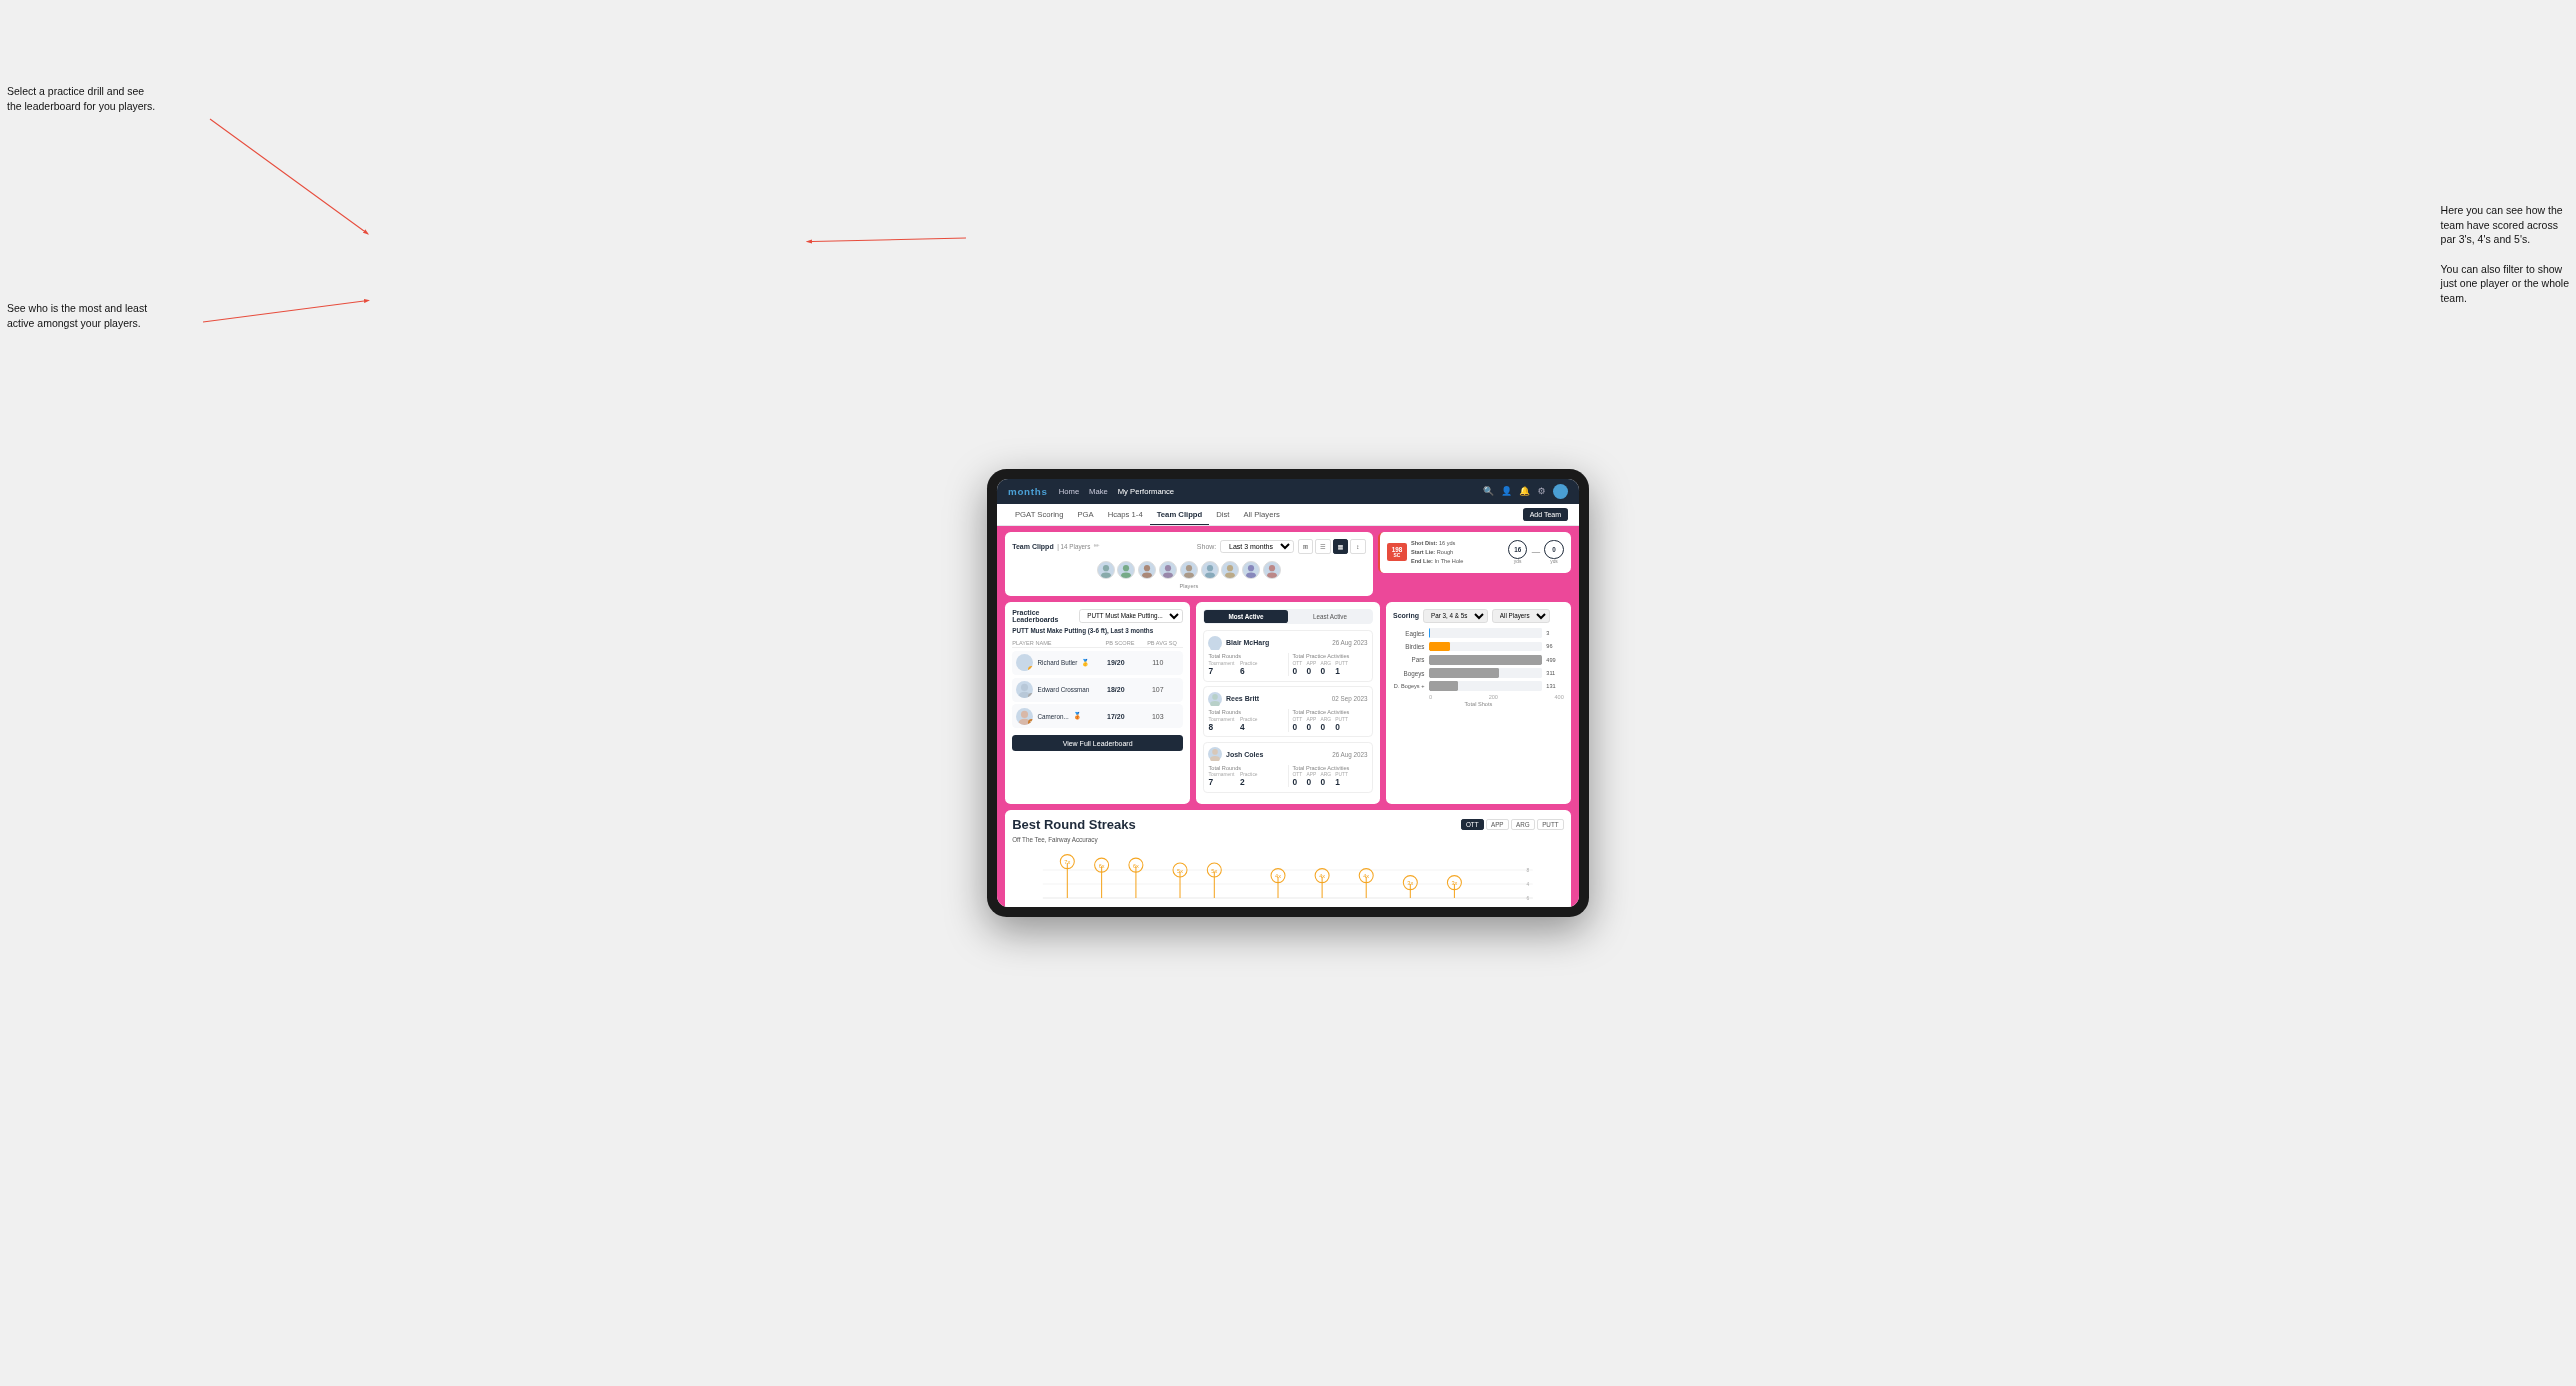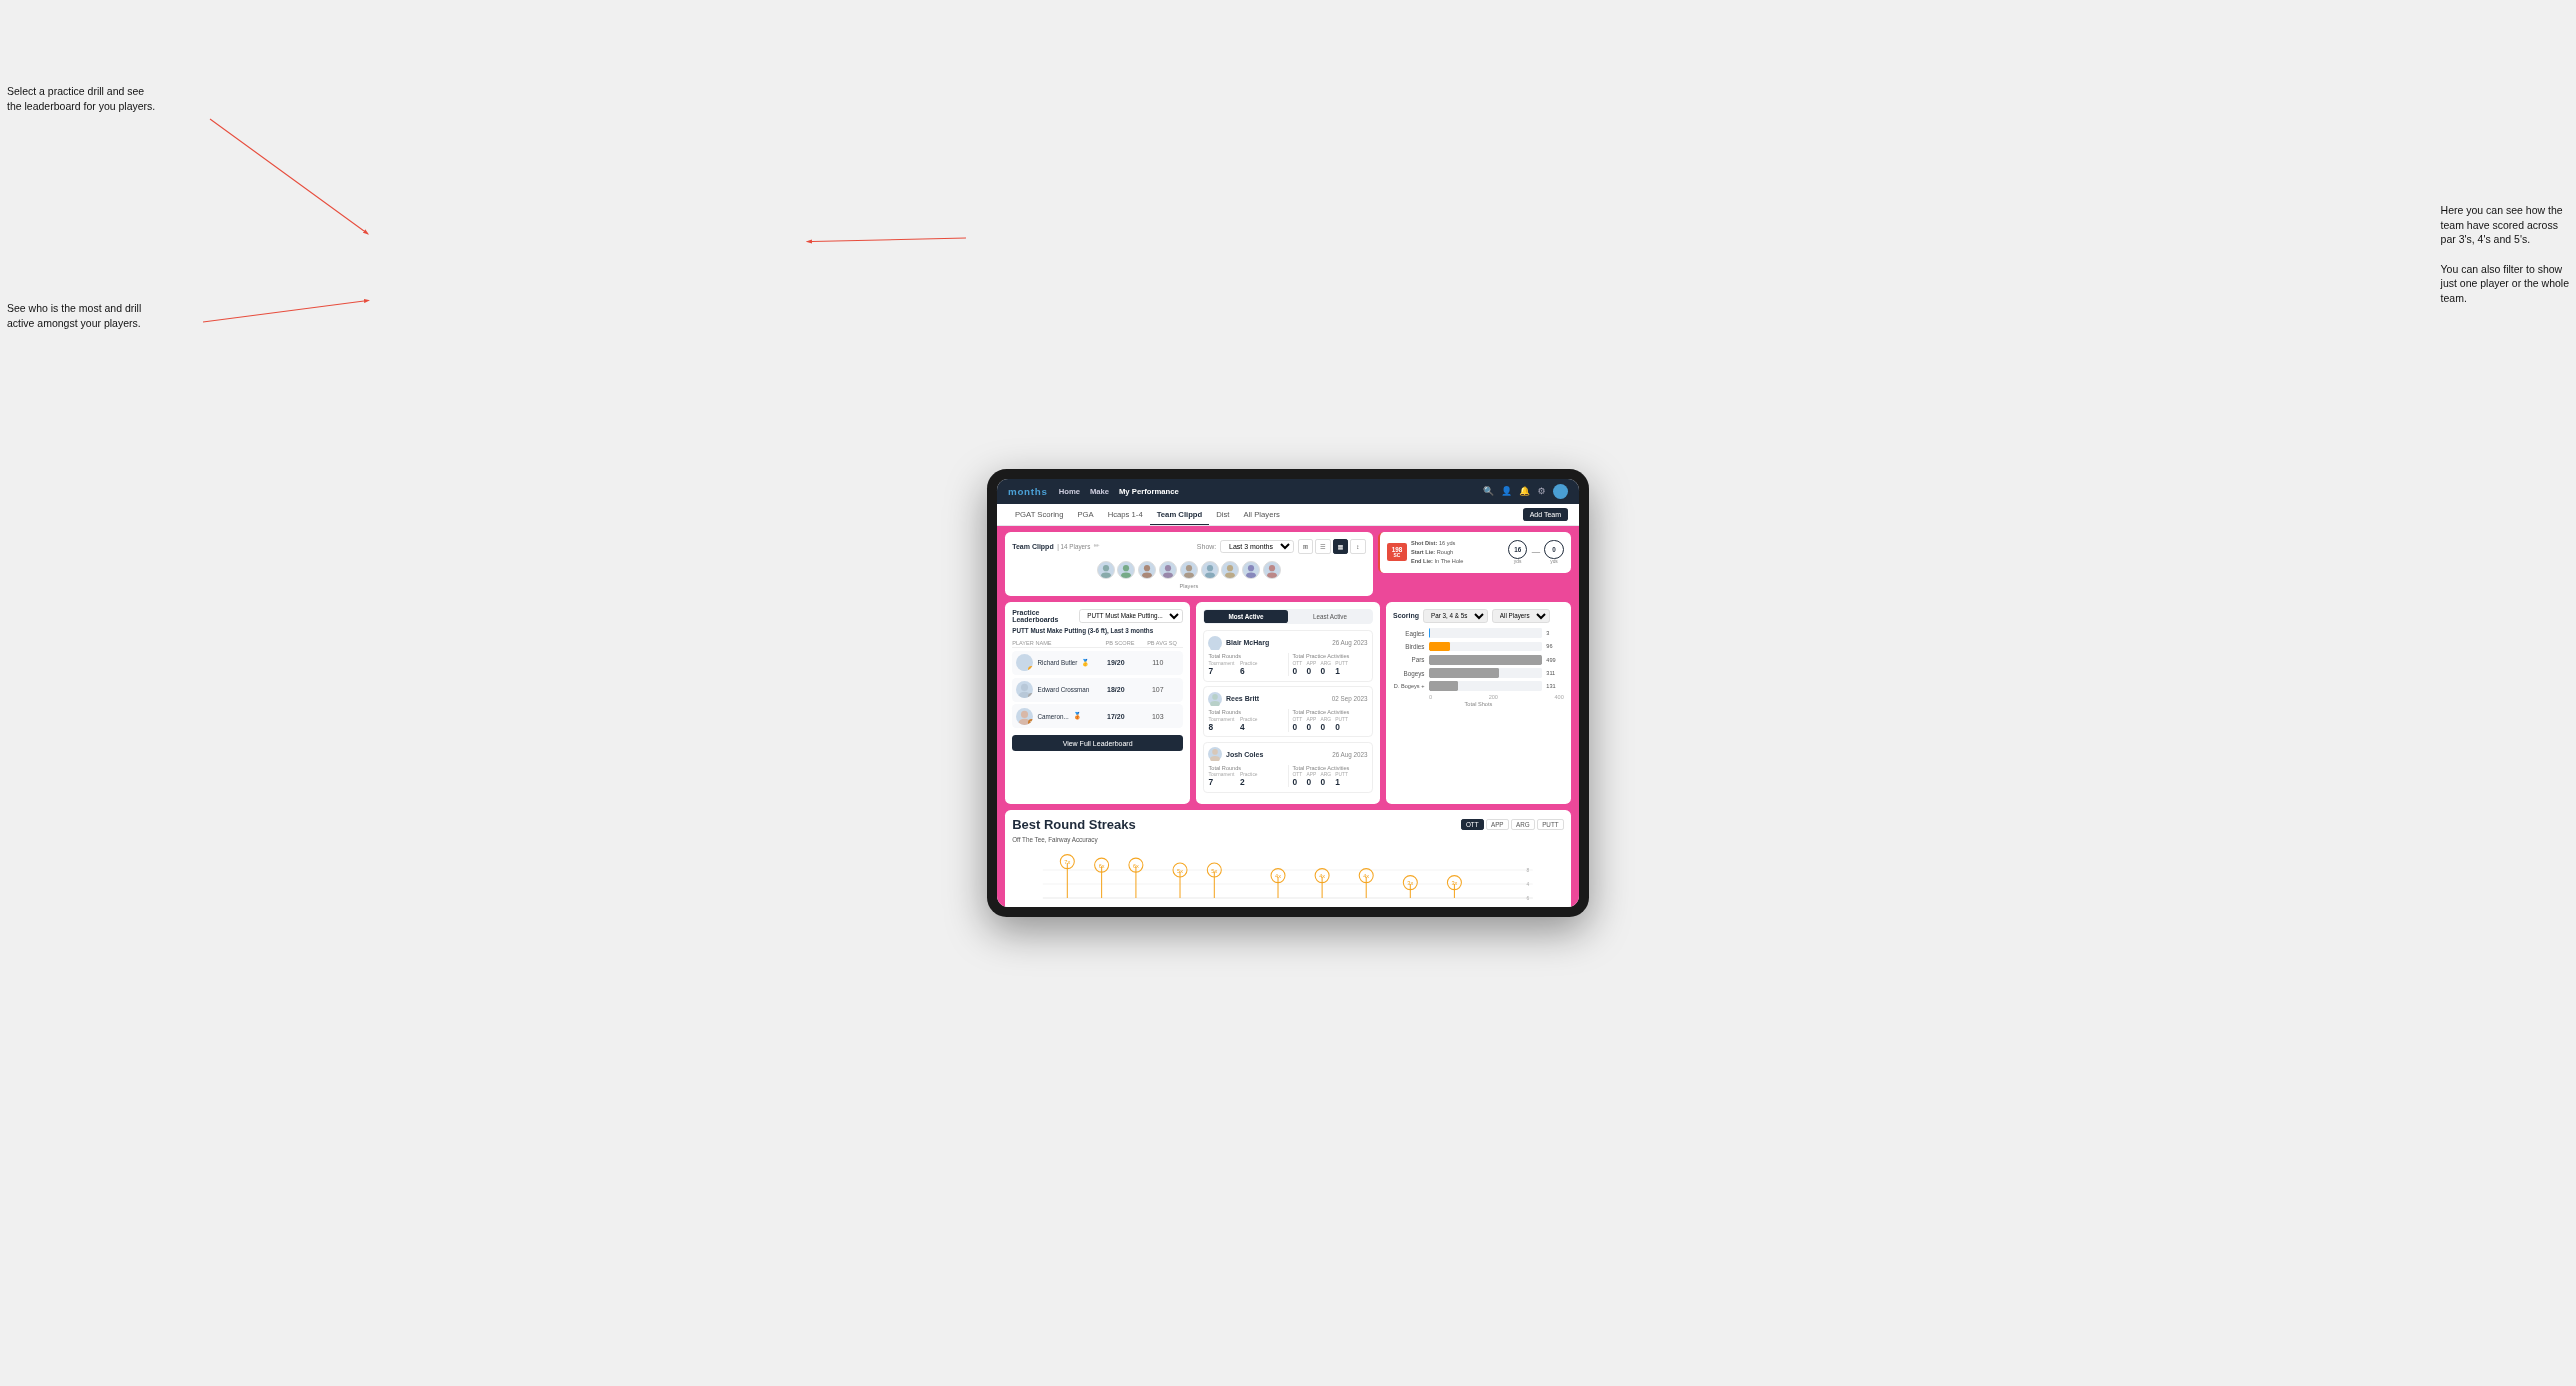--- a/index.html
+++ b/index.html
@@ -63,21 +63,20 @@
     .nav-links {
       display: flex;
       gap: 9.8px;
       flex: 1;
     }
     .nav-link {
       color: #ccd;
       font-size: 7.7px;
       cursor: pointer;
       padding: 1.4px 0;
-      font-weight: bold;
     }
     .nav-link.active { color: #fff; }
     .nav-icons {
       display: flex;
       gap: 7px;
       align-items: center;
     }
     .nav-icon {
       color: #aab;
       font-size: 9px;
@@ -441,21 +440,21 @@
   </style>
 </head>
 <body>
 
 <div class="annotation annotation-tl">
   <span>Select a practice drill and see
 the leaderboard for you players.</span>
 </div>
 
 <div class="annotation annotation-bl">
-  <span>See who is the most and drill
+  <span>See who is the most and least
 active amongst your players.</span>
 </div>
 
 <div class="annotation annotation-tr" style="top:203px; right:7px;">
   <span>Here you can see how the<br>team have scored across<br>par 3's, 4's and 5's.<br><br>You can also filter to show<br>just one player or the whole<br>team.</span>
 </div>
 
 <div class="tablet">
   <div class="tablet-screen">
 

